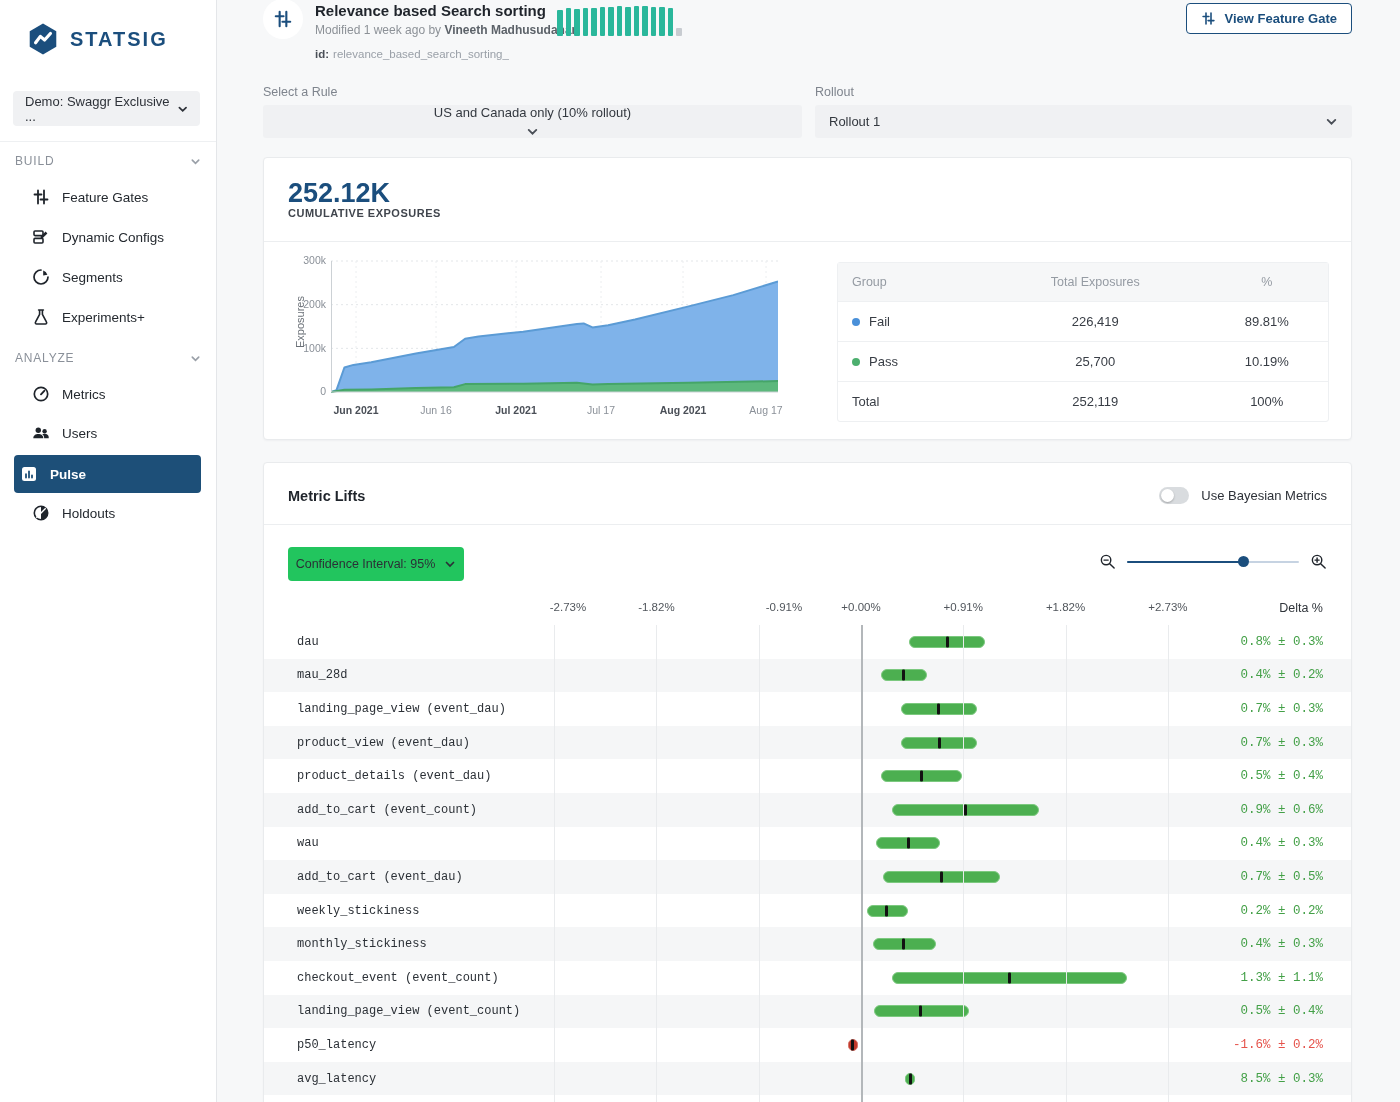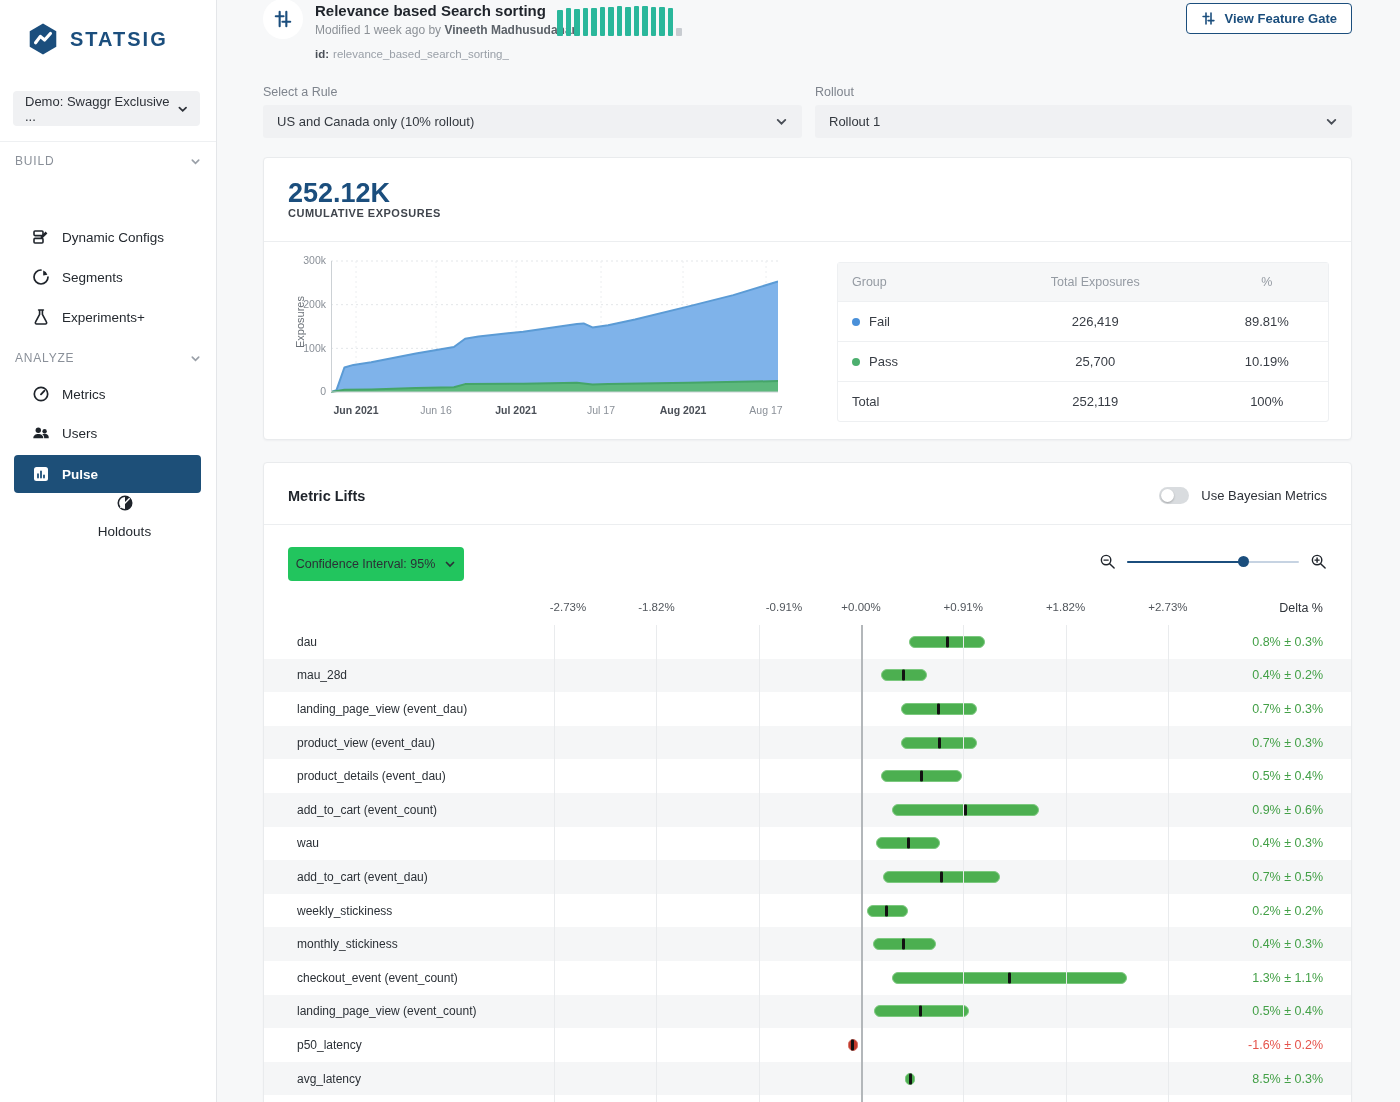--- a/index.html
+++ b/index.html
@@ -15,21 +15,21 @@
   .logo-text { font-size:20px; font-weight:bold; color:#1b4e7d; letter-spacing:2px; }
   .proj-select { position:absolute; left:13px; top:91px; width:187px; height:35px; background:#f0f1f3; border-radius:4px;
     display:flex; align-items:center; justify-content:space-between; padding:0 12px; font-size:13px; color:#2d3138; cursor:pointer; }
   .side-divider { position:absolute; left:0; right:0; top:141px; height:1px; background:#eef0f2; }
   .sec-head { position:absolute; left:15px; right:15px; display:flex; justify-content:space-between; align-items:center;
     font-size:12px; color:#8a9099; letter-spacing:0.8px; }
   .sec-head .chev { color:#9aa0a8; }
   .side-item { position:absolute; left:0; width:217px; height:38px; display:flex; align-items:center; gap:12px; padding-left:32px;
     font-size:13.5px; color:#24292f; cursor:pointer; }
   .side-item .ic { width:18px; height:18px; color:#1f242b; flex:0 0 18px; }
-  .side-item.selected { left:14px; width:187px; padding-left:18px; background:#1d4f78; border-radius:4px; color:#fff; font-weight:bold; }
+  .side-item.selected { left:14px; width:187px; padding-left:6px; background:#1d4f78; border-radius:4px; color:#fff; font-weight:bold; }
   .side-item.selected .ic { color:#fff; }
   
   .main { position:absolute; left:217px; top:0; width:1183px; height:1102px; }
   .gate-circle { position:absolute; left:46px; top:-1px; width:40px; height:40px; border-radius:50%; background:#fff;
     display:flex; align-items:center; justify-content:center; color:#1b4e7d; }
   .gate-title { position:absolute; left:98px; top:2px; font-size:15px; font-weight:bold; color:#1f242b; }
   .gate-sub { position:absolute; left:98px; top:23px; font-size:12px; color:#8c9197; }
   .gate-sub b { color:#5c6269; font-weight:600; }
   .gate-id { position:absolute; left:98px; top:48px; font-size:11.5px; color:#9aa0a8; }
   .gate-id b { color:#4a4f57; font-weight:bold; margin-right:4px; }
@@ -76,21 +76,21 @@
   .zslider { position:relative; width:172px; height:14px; cursor:pointer; }
   .zslider .track { position:absolute; left:0; right:0; top:6px; height:2.5px; background:#c6d3e2; border-radius:2px; }
   .zslider .fill { position:absolute; left:0; top:6px; height:2.5px; background:#1b4e7d; border-radius:2px; }
   .zslider .knob { position:absolute; top:1.5px; width:11px; height:11px; border-radius:50%; background:#1b4e7d; }
   .ml-axis { position:absolute; left:0; right:0; top:138px; height:24px; }
   .ml-tick { position:absolute; transform:translateX(-50%); font-size:11.5px; color:#51565c; }
   .ml-delta-head { position:absolute; right:28px; font-size:12.5px; color:#2f343a; }
   .ml-rows { position:absolute; left:0; right:0; top:162px; height:538px; }
   .gridline { position:absolute; top:0; bottom:0; width:1px; background:#e9ebed; z-index:1; pointer-events:none; }
   .gridline.zero { width:1.5px; background:#b3b7ba; }
-  .m-row { position:relative; height:33.6px; z-index:0; }
+  .m-row { position:relative; height:33.6px; z-index:0;font-family:Liberation Mono, monospace; }
   .m-row.striped { background:#f5f6f7; }
   .m-name { position:absolute; left:33px; top:50%; transform:translateY(-50%); font-size:12px; color:#2b3036; }
   .m-delta { position:absolute; right:28px; top:50%; transform:translateY(-50%); font-size:12.5px; }
   .m-delta.pos { color:#43a047; } .m-delta.neg { color:#e5534b; }
   .ci-bar { position:absolute; top:50%; transform:translateY(-50%); height:12px; border-radius:6px; z-index:2; }
   .ci-bar.pos { background:#4caf50; border:1px solid #7cc97f; }
   .ci-bar.neg { background:#c0392b; border:1px solid #d9766b; }
   .ci-tick { position:absolute; top:50%; transform:translateY(-50%); width:3px; height:11px; background:#121212; border-radius:1px; z-index:3; }
 </style>
 </head>
@@ -113,20 +113,27 @@
   </div>
   <div class="side-divider"></div>
 
   <div class="sec-head" style="top:154px;">
     <span>BUILD</span>
     <svg class="chev" width="11" height="11" viewBox="0 0 12 12" fill="none" stroke="currentColor" stroke-width="1.8" stroke-linecap="round">
         <path d="M2.5 4.5L6 8l3.5-3.5"></path>
       </svg>
   </div>
 
+  <div class="side-item" style="top:178px;">
+    <svg class="ic" viewBox="0 0 18 18" fill="none" stroke="currentColor" stroke-width="1.8" stroke-linecap="round">
+      <path d="M6 2.5v13M12 2.5v13"></path>
+        <path d="M2.5 6.5h7M8.5 11.5h7"></path>
+    </svg>
+    <span>Feature Gates</span>
+  </div>
   <div class="side-item" style="top:218px;">
     <svg class="ic" viewBox="0 0 18 18" fill="none" stroke="currentColor" stroke-width="1.6">
       <rect x="2" y="3" width="9" height="4.6" rx="1"></rect>
         <rect x="2" y="10.4" width="9" height="4.6" rx="1"></rect>
       <path d="M13.6 3.6l1.8 1.8-4.6 4.6-2.3.5.5-2.3z" fill="currentColor" stroke="none"></path>
     </svg>
     <span>Dynamic Configs</span>
   </div>
   <div class="side-item" style="top:258px;">
     <svg class="ic" viewBox="0 0 18 18" fill="none" stroke="currentColor" stroke-width="1.7" stroke-linecap="round">
@@ -167,21 +174,21 @@
   </div>
   <div class="side-item selected" style="top:455px;">
     <svg class="ic" viewBox="0 0 18 18">
       <rect x="2" y="2" width="14" height="14" rx="2.5" fill="currentColor"></rect>
       <g stroke="#1d4f78" stroke-width="1.8" stroke-linecap="round">
           <path d="M6 12.5V9.2M9 12.5V6.3M12 12.5v-2.2"></path>
         </g>
     </svg>
     <span>Pulse</span>
   </div>
-  <div class="side-item" style="top:494px;flex-direction:column;">
+  <div class="side-item" style="top:494px;">
     <svg class="ic" viewBox="0 0 18 18" fill="none" stroke="currentColor" stroke-width="1.6">
       <circle cx="9" cy="9" r="6.7"></circle>
       <path d="M9 2.3a6.7 6.7 0 0 1 0 13.4z" fill="currentColor" stroke="none"></path>
       <path d="M4.3 13.7L13.7 4.3" stroke="#fff" stroke-width="1.4"></path>
     </svg>
     <span>Holdouts</span>
   </div>
 </div>
 
 <div class="main">
@@ -215,21 +222,21 @@
   <div class="view-btn">
     <svg width="15" height="15" viewBox="0 0 18 18" fill="none" stroke="currentColor" stroke-width="1.9" stroke-linecap="round">
       <path d="M6 2.5v13M12 2.5v13"></path>
         <path d="M2.5 6.5h7M8.5 11.5h7"></path>
     </svg>
     <span>View Feature Gate</span>
   </div>
 
   <div class="field-label" style="left:46px;">Select a Rule</div>
   <div class="field-label" style="left:598px;">Rollout</div>
-  <div class="dropdown" style="left:46px; width:539px;">
+  <div class="dropdown" style="left:46px; width:539px;flex-direction:column;">
     <span>US and Canada only (10% rollout)</span>
     <svg class="chev" width="13" height="13" viewBox="0 0 12 12" fill="none" stroke="currentColor" stroke-width="1.7" stroke-linecap="round">
         <path d="M2.5 4.5L6 8l3.5-3.5"></path>
       </svg>
   </div>
   <div class="dropdown" style="left:598px; width:537px;">
     <span>Rollout 1</span>
     <svg class="chev" width="13" height="13" viewBox="0 0 12 12" fill="none" stroke="currentColor" stroke-width="1.7" stroke-linecap="round">
         <path d="M2.5 4.5L6 8l3.5-3.5"></path>
       </svg>

